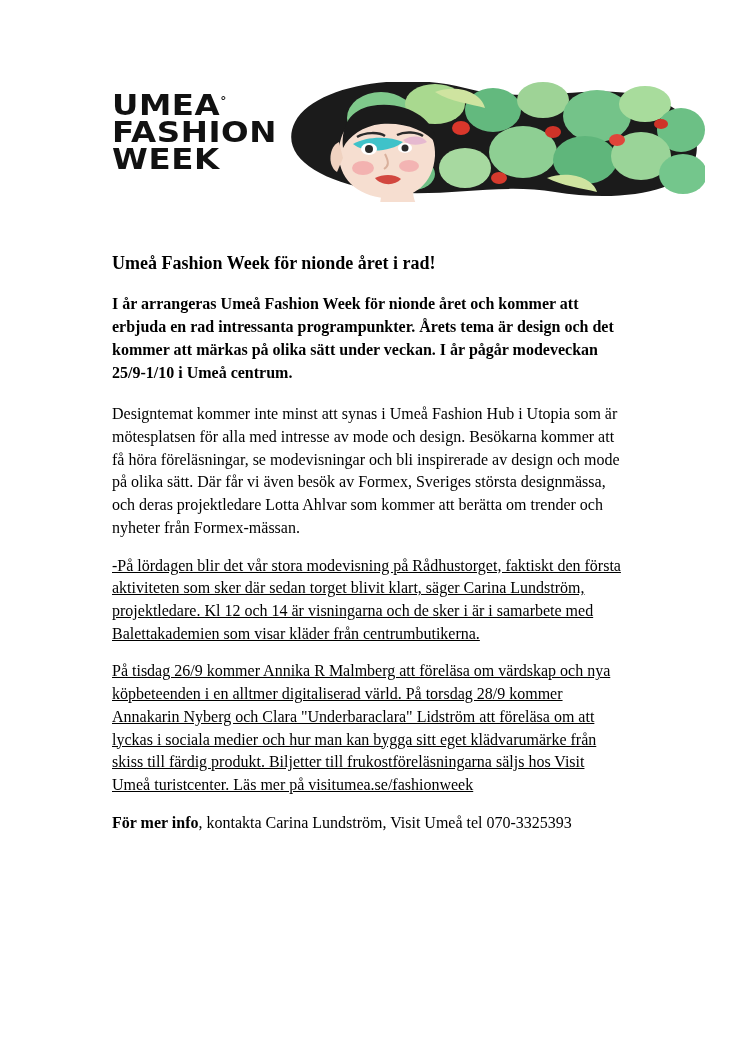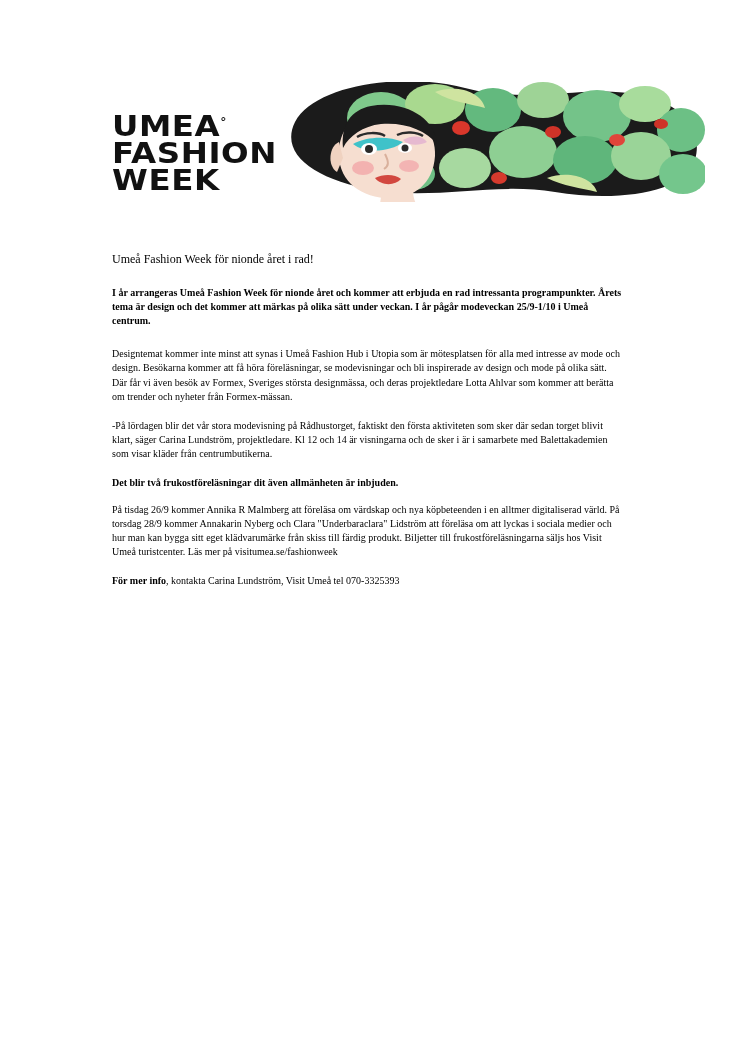--- a/index.html
+++ b/index.html
@@ -34,21 +34,20 @@
     position: absolute;
     left: 112px;
     top: 20px;
     width: 160px;
     height: 95px;
     font-family: "DejaVu Sans", sans-serif;
     font-weight: bold;
     color: #111111;
     line-height: 0.93;
     letter-spacing: 0.5px;
-    margin-top: 21px;
   }
   .logo .line {
     display: block;
     font-size: 29px;
     transform: scaleX(1.12);
     transform-origin: left center;
     text-transform: uppercase;
   }
   .logo .line sup {
     font-size: 11px;
@@ -65,41 +64,42 @@
   .artwork svg { display:block; }
 
   
   .content {
     position: absolute;
     left: 112px;
     top: 252px;
     width: 510px;
   }
   h1.doc-title {
-    font-size: 12px;
-    font-weight: normal;
+    font-size: 18px;
+    font-weight: bold;
     margin: 0 0 18px 0;
     line-height: 1.3;
   }
   p {
     margin: 0 0 15px 0;
-    font-size: 10px;
+    font-size: 16px;
     line-height: 1.42;
     text-align: left;
   }
   p.lead {
     font-weight: bold;
     margin-bottom: 19px;
   }
   p.sub-head {
     font-weight: bold;
     margin-bottom: 0;
   }
   p.tight {
-    margin-top: 12px;
+    margin-top: 0;
+    text-decoration: underline;
   }
   .bold-inline { font-weight: bold; }
   .contact {
     margin-top: 13px;
   }
   .contact .mail { display: block; }
 </style>
 </head>
 <body>
 
@@ -179,21 +179,20 @@
 
     <h1 class="doc-title">Umeå Fashion Week för nionde året i rad!</h1>
 
     <p class="lead">I år arrangeras Umeå Fashion Week för nionde året och kommer att erbjuda en rad intressanta programpunkter. Årets tema är design och det kommer att märkas på olika sätt under veckan. I år pågår modeveckan 25/9-1/10 i Umeå centrum.</p>
 
     <p>Designtemat kommer inte minst att synas i Umeå Fashion Hub i Utopia som är mötesplatsen för alla med intresse av mode och design. Besökarna kommer att få höra föreläsningar, se modevisningar och bli inspirerade av design och mode på olika sätt. Där får vi även besök av Formex, Sveriges största designmässa, och deras projektledare Lotta Ahlvar som kommer att berätta om trender och nyheter från Formex-mässan.</p>
 
     <p class="tight">-På lördagen blir det vår stora modevisning på Rådhustorget, faktiskt den första aktiviteten som sker där sedan torget blivit klart, säger Carina Lundström, projektledare. Kl 12 och 14 är visningarna och de sker i är i samarbete med Balettakademien som visar kläder från centrumbutikerna.</p>
 
 
-    <p class="sub-head">Det blir två frukostföreläsningar dit även allmänheten är inbjuden.</p>
     <p class="tight">På tisdag 26/9 kommer Annika R Malmberg att föreläsa om värdskap och nya köpbeteenden i en alltmer digitaliserad värld. På torsdag 28/9 kommer Annakarin Nyberg och Clara "Underbaraclara" Lidström att föreläsa om att lyckas i sociala medier och hur man kan bygga sitt eget klädvarumärke från skiss till färdig produkt. Biljetter till frukostföreläsningarna säljs hos Visit Umeå turistcenter. Läs mer på visitumea.se/fashionweek</p>
 
     <p class="contact">
       <span class="bold-inline">För mer info</span><span>, kontakta Carina Lundström, Visit Umeå tel 070-3325393</span>
     </p>
 
   </div>
 </div>
 
 </body></html>

